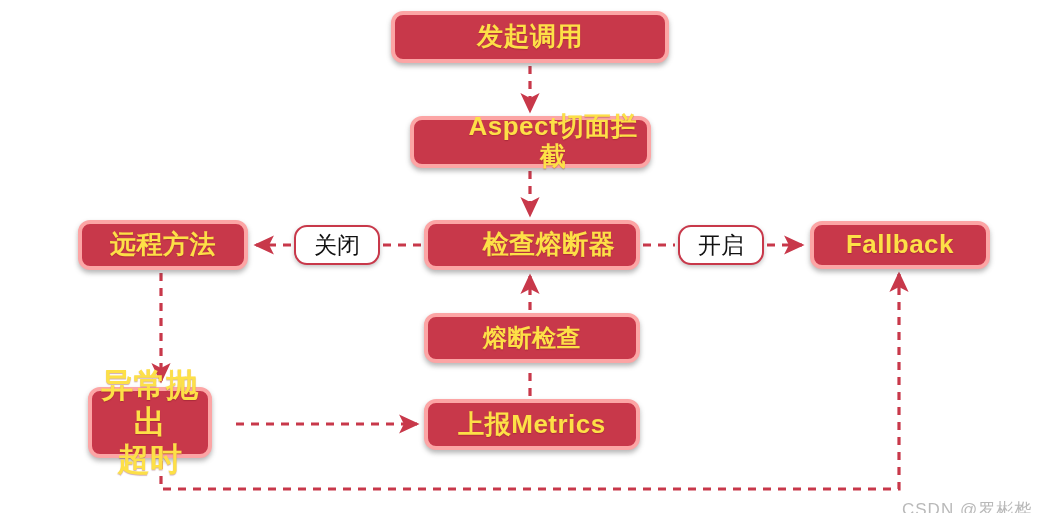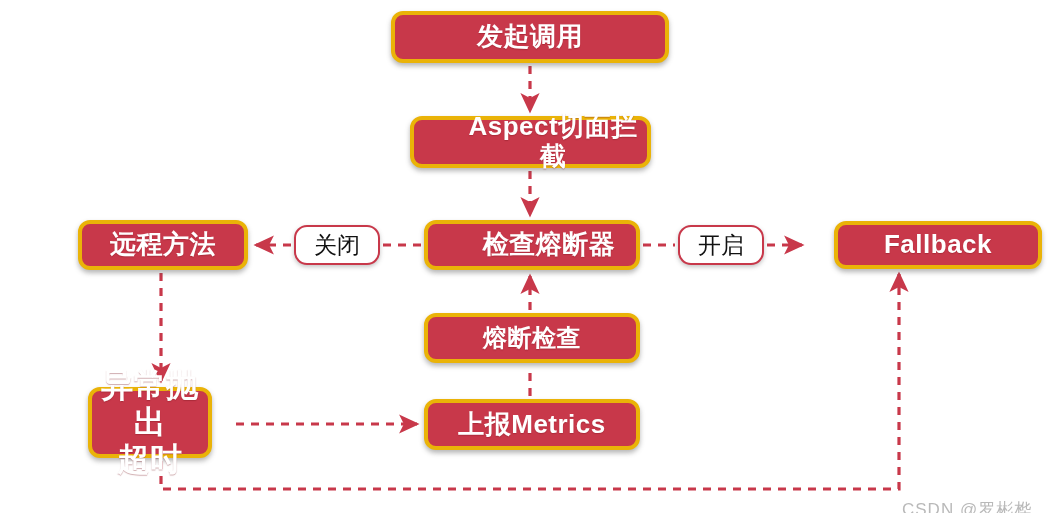--- a/index.html
+++ b/index.html
@@ -23,23 +23,23 @@
     left: 0;
     top: 0;
     width: 1055px;
     height: 513px;
     pointer-events: none;
   }
   .node {
     position: absolute;
     box-sizing: border-box;
     background: #C8384A;
-    border: 4px solid #eab308;
+    border: 4px solid #fca5a5;
     border-radius: 12px;
-    color: #ffffff;
+    color: #fde047;
     display: flex;
     align-items: center;
     justify-content: center;
     text-align: center;
     font-weight: bold;
     letter-spacing: 0.5px;
     line-height: 1.15;
     box-shadow: 0 3px 5px rgba(80,80,80,0.42);
     z-index: 3;
   }
@@ -119,21 +119,21 @@
   </div>
 
   <div class="node" style="left:78px; top:220px; width:170px; height:50px; font-size:26px;">
     <span class="label">远程方法</span>
   </div>
 
   <div class="node" style="left:424px; top:220px; width:216px; height:50px; font-size:26px;padding-left:34px;">
     <span class="label">检查熔断器</span>
   </div>
 
-  <div class="node" style="left:834px; top:221px; width:208px; height:48px; font-size:26px;align-items:center;">
+  <div class="node" style="left:810px; top:221px; width:180px; height:48px; font-size:26px;align-items:center;">
     <span class="label">Fallback</span>
   </div>
 
   <div class="node" style="left:424px; top:313px; width:216px; height:50px; font-size:24px;">
     <span class="label">熔断检查</span>
   </div>
 
   <div class="node" style="left:424px; top:399px; width:216px; height:51px; font-size:26px;">
     <span class="label">上报Metrics</span>
   </div>

